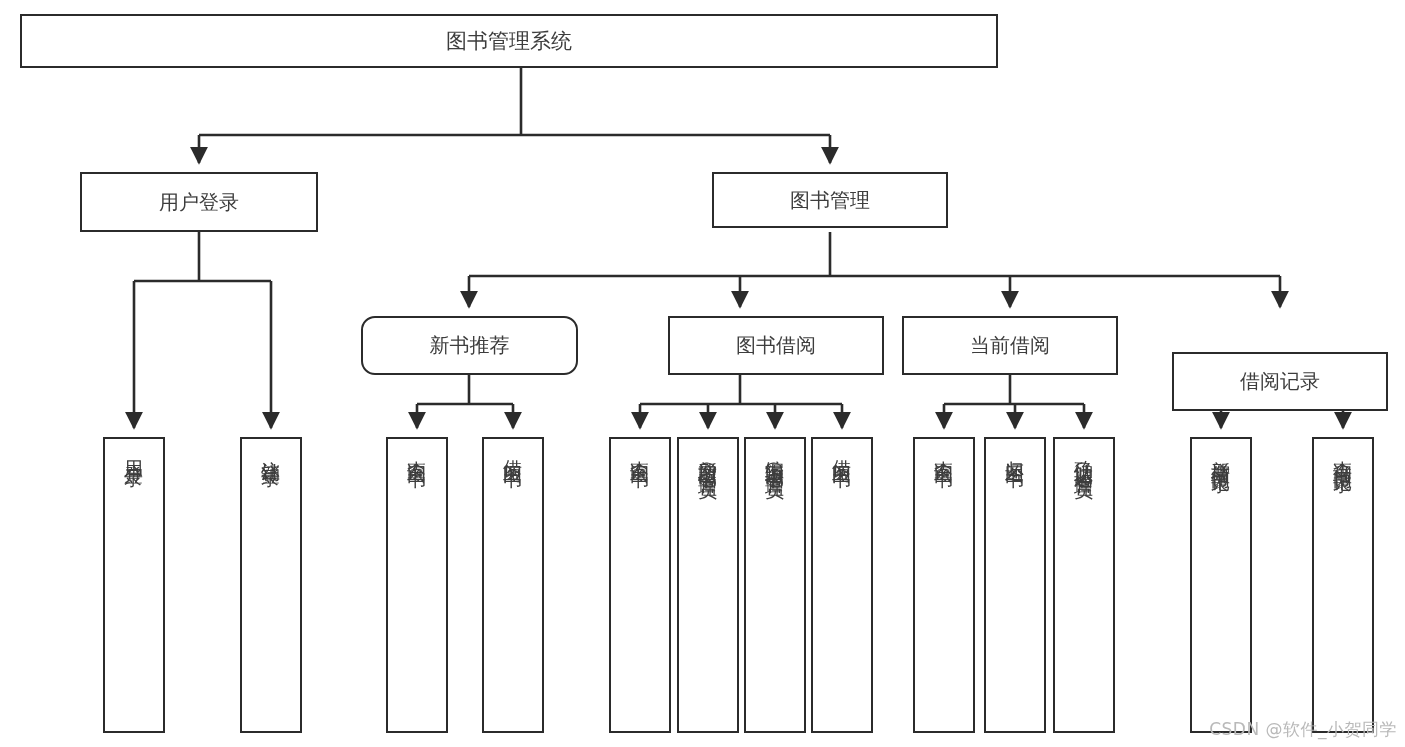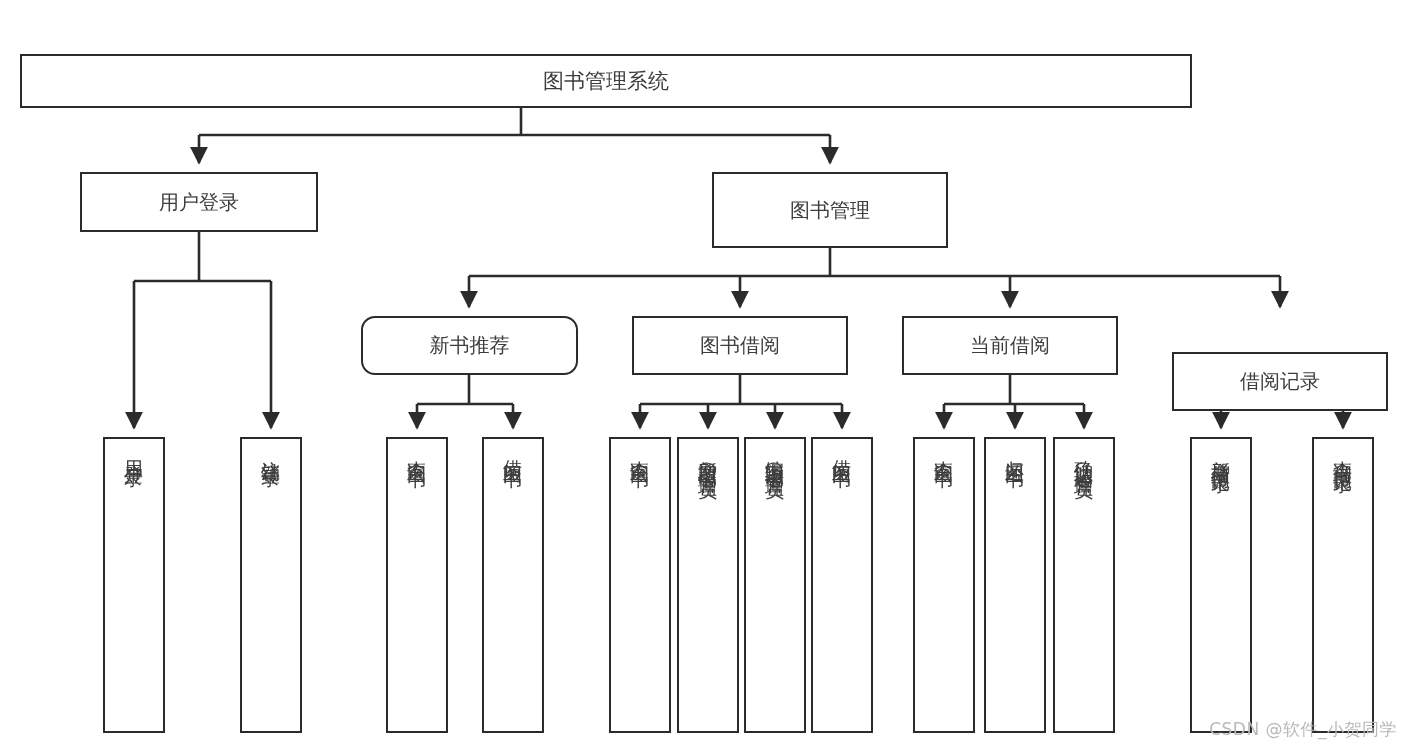--- a/index.html
+++ b/index.html
@@ -116,35 +116,35 @@
       <path d="M 1015 404 L 1015 428" marker-end="url(#arrow)"></path>
       <path d="M 1084 404 L 1084 428" marker-end="url(#arrow)"></path>
 
       <path d="M 1280 375 L 1280 404"></path>
       <path d="M 1221 404 L 1343 404"></path>
       <path d="M 1221 404 L 1221 428" marker-end="url(#arrow)"></path>
       <path d="M 1343 404 L 1343 428" marker-end="url(#arrow)"></path>
     </g>
   </svg>
 
-  <div class="node root" style="left:20px; top:14px; width:1172px; height:54px;margin-top:40px;">
+  <div class="node root" style="left:20px; top:14px; width:978px; height:54px;">
     <span>图书管理系统</span>
   </div>
 
   <div class="node level2" style="left:80px; top:172px; width:238px; height:60px;">
     <span>用户登录</span>
   </div>
-  <div class="node level2" style="left:712px; top:172px; width:236px; height:76px;">
+  <div class="node level2" style="left:712px; top:172px; width:236px; height:56px;">
     <span>图书管理</span>
   </div>
 
   <div class="node level3" style="left:361px; top:316px; width:217px; height:59px;border-radius:14px;">
     <span>新书推荐</span>
   </div>
-  <div class="node level3" style="left:632px; top:316px; width:216px; height:59px;">
+  <div class="node level3" style="left:668px; top:316px; width:216px; height:59px;">
     <span>图书借阅</span>
   </div>
   <div class="node level3" style="left:902px; top:316px; width:216px; height:59px;">
     <span>当前借阅</span>
   </div>
   <div class="node level3" style="left:1172px; top:316px; width:216px; height:59px;margin-top:36px;">
     <span>借阅记录</span>
   </div>
 
   <div class="node leaf" style="left:103px; top:437px; width:62px; height:296px;">

